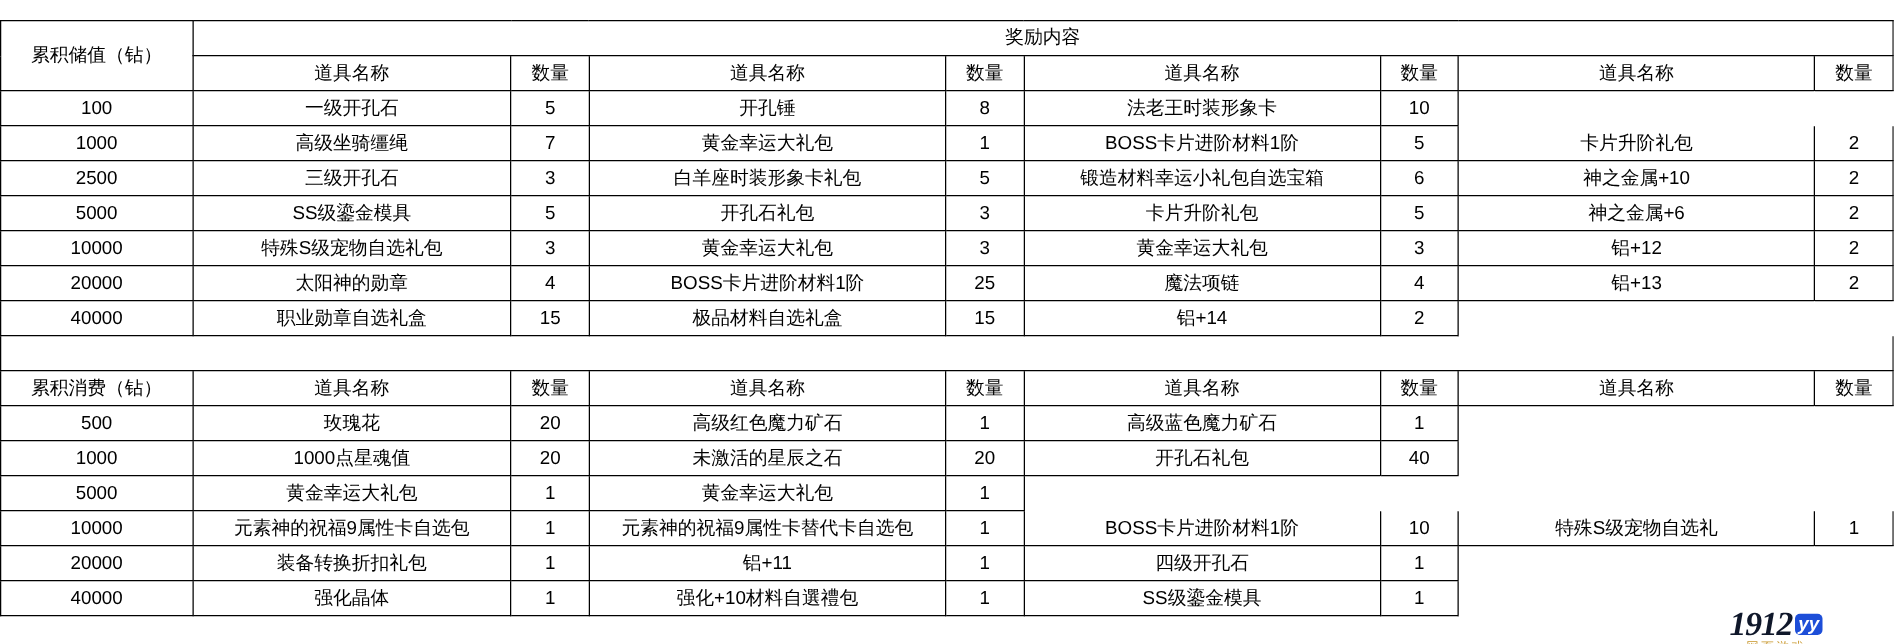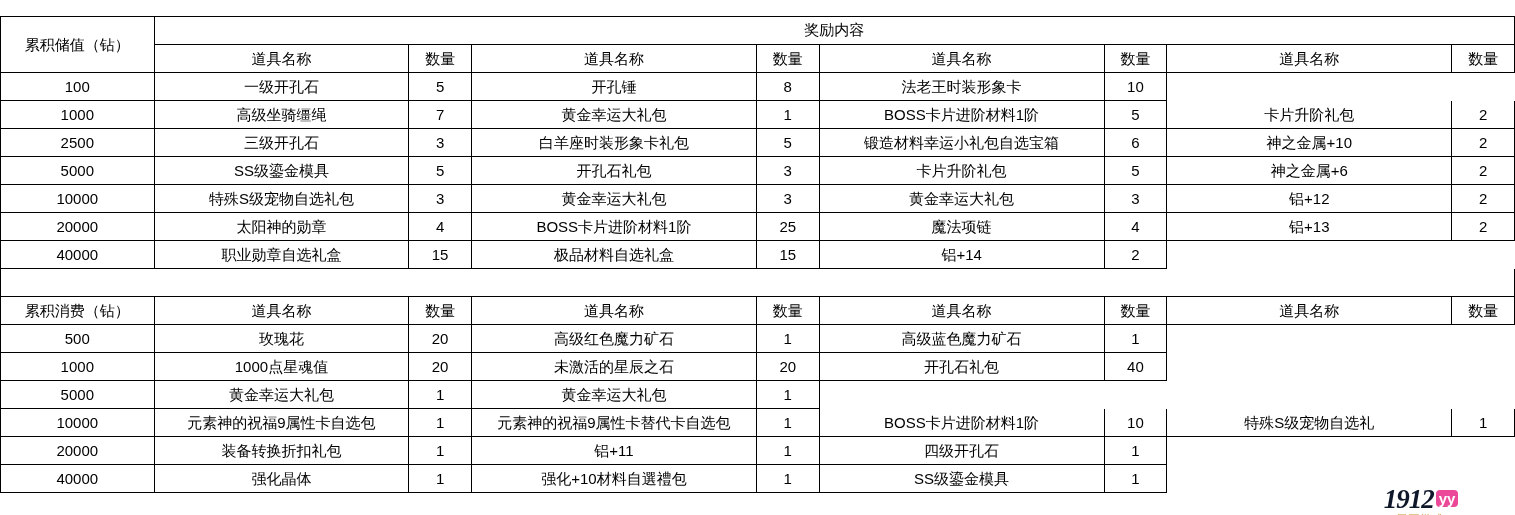--- a/index.html
+++ b/index.html
@@ -73,29 +73,30 @@
     font-family: "Liberation Serif", serif;
     font-style: italic;
     font-weight: bold;
     font-size: 27px;
     color: #0f172a;
     letter-spacing: -1px;
     line-height: 28px;
   }
   .logo .yy {
     display: inline-block;
-    background: #ec4899;
+    background: #1d4ed8;
     color: #ffffff;
     font-size: 15px;
     font-weight: bold;
     border-radius: 4px;
     padding: 0 3px;
     line-height: 17px;
     vertical-align: 4px;
     margin-left: 2px;
+    font-style: italic;
   }
   .logo .sub {
     font-size: 10px;
     color: #c8962a;
     letter-spacing: 2px;
     text-align: center;
     line-height: 11px;
   }
 </style>
 </head>

